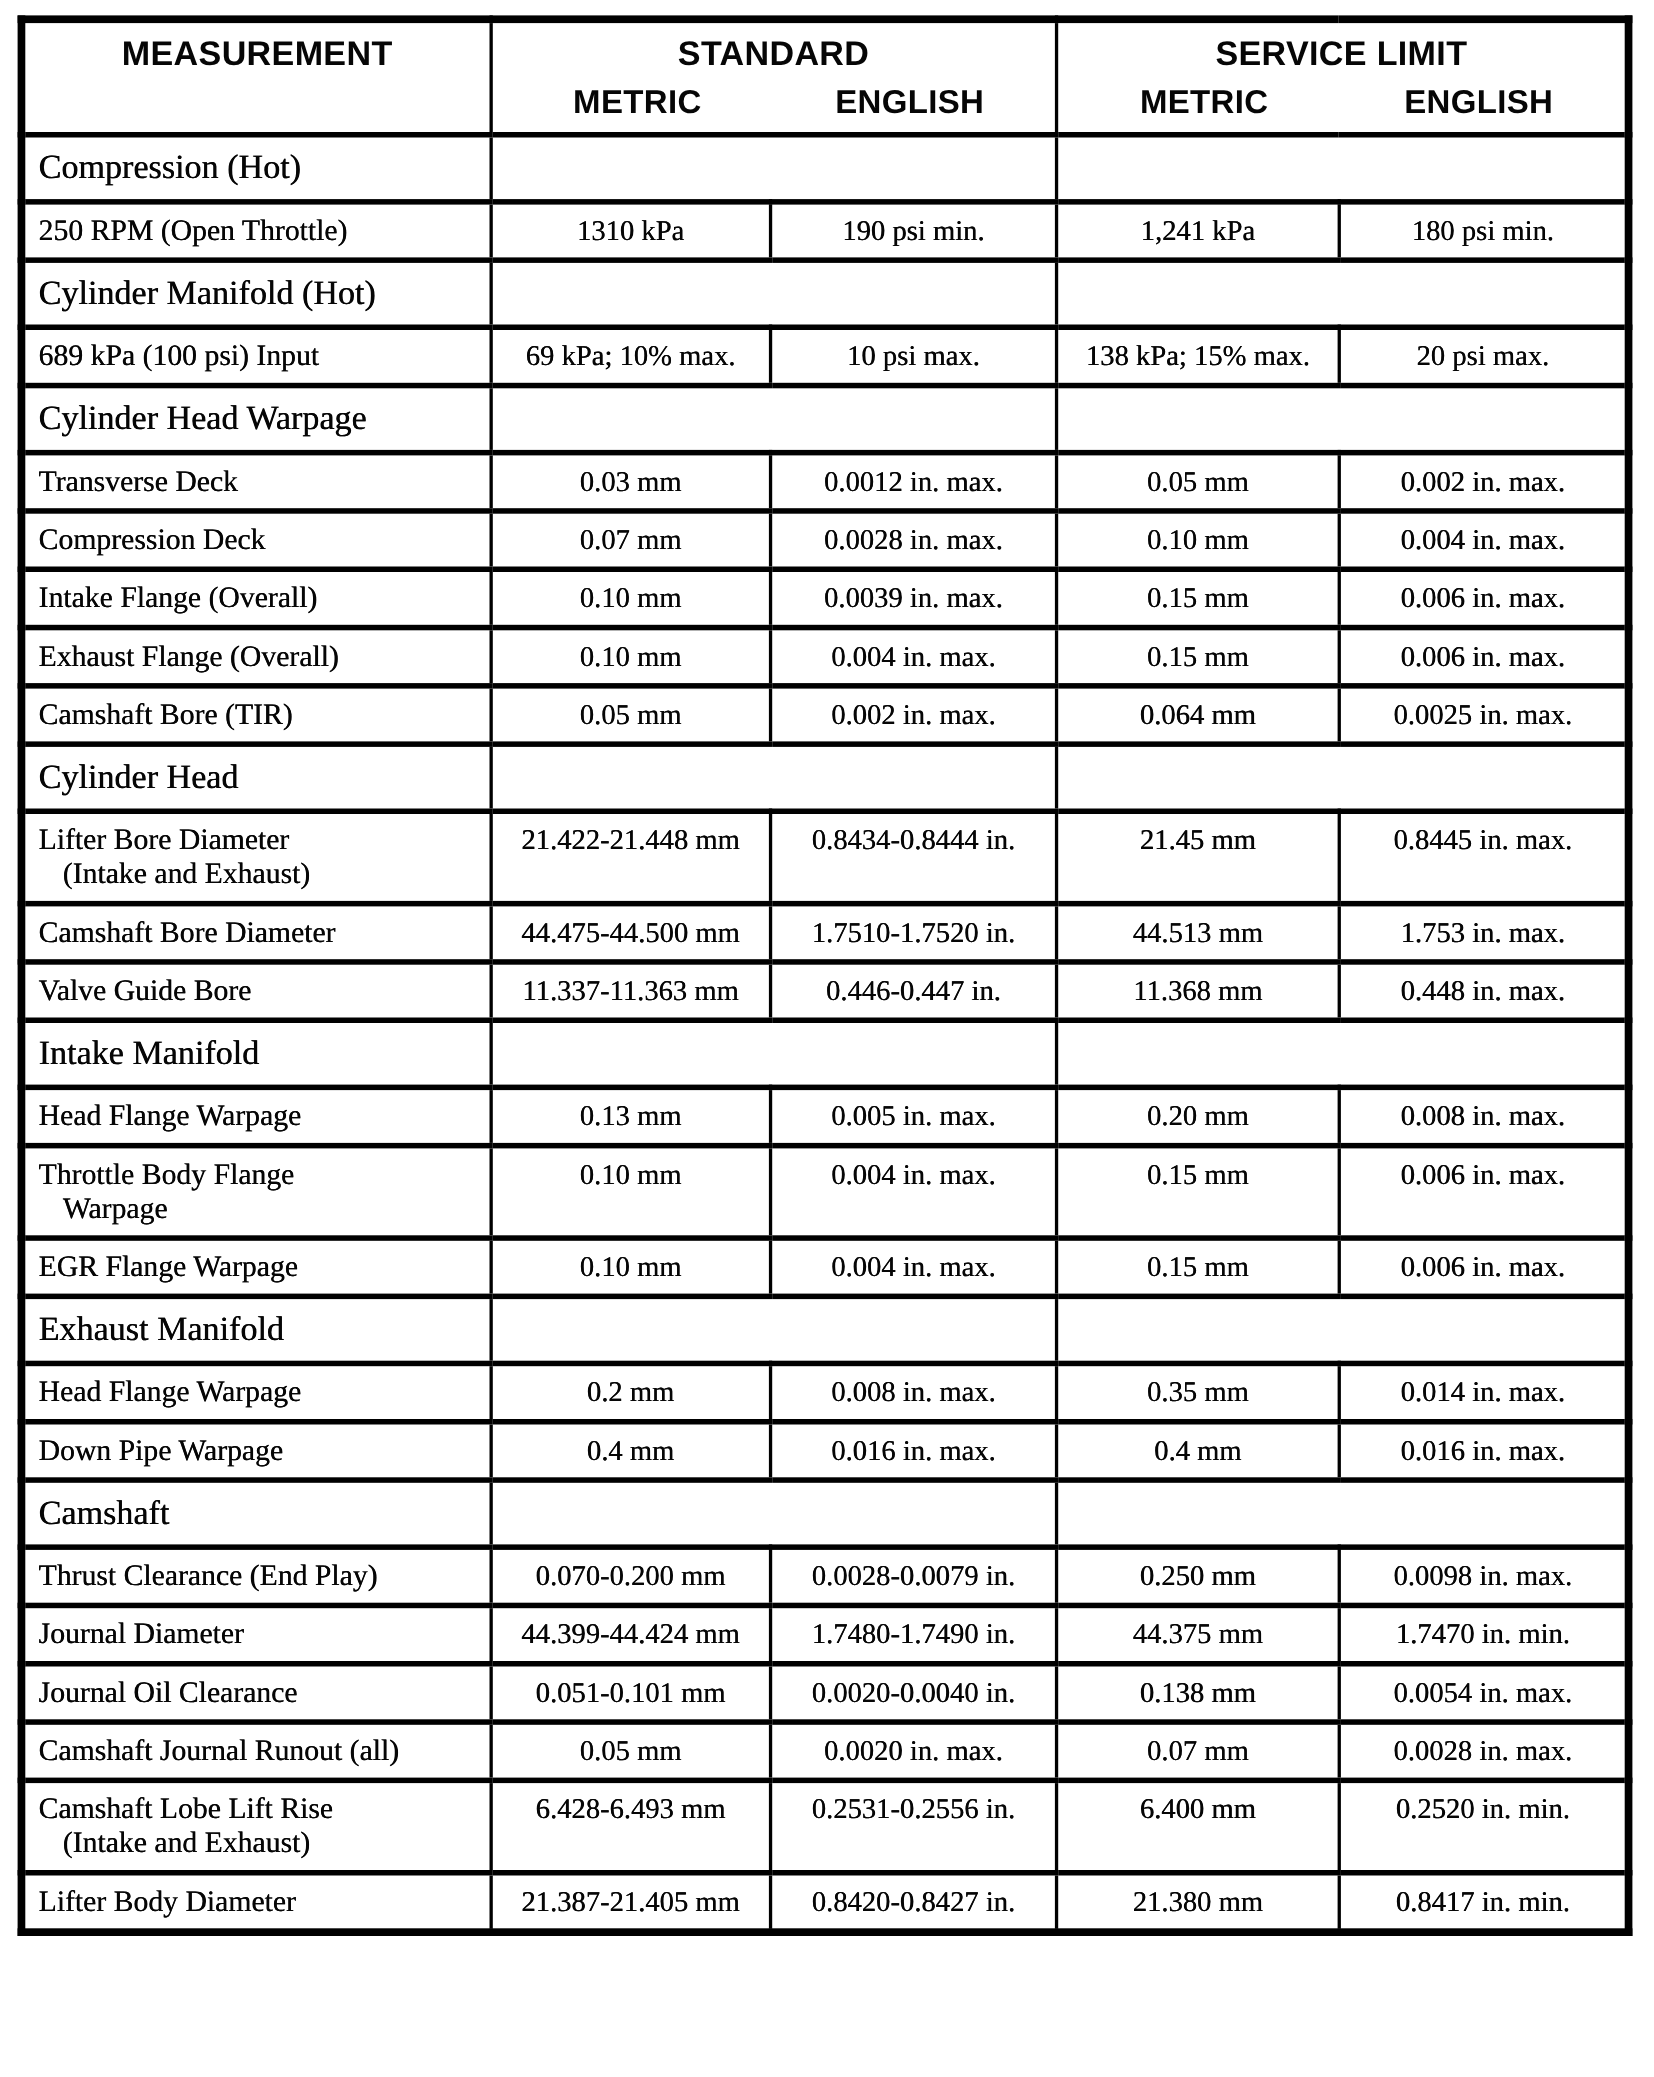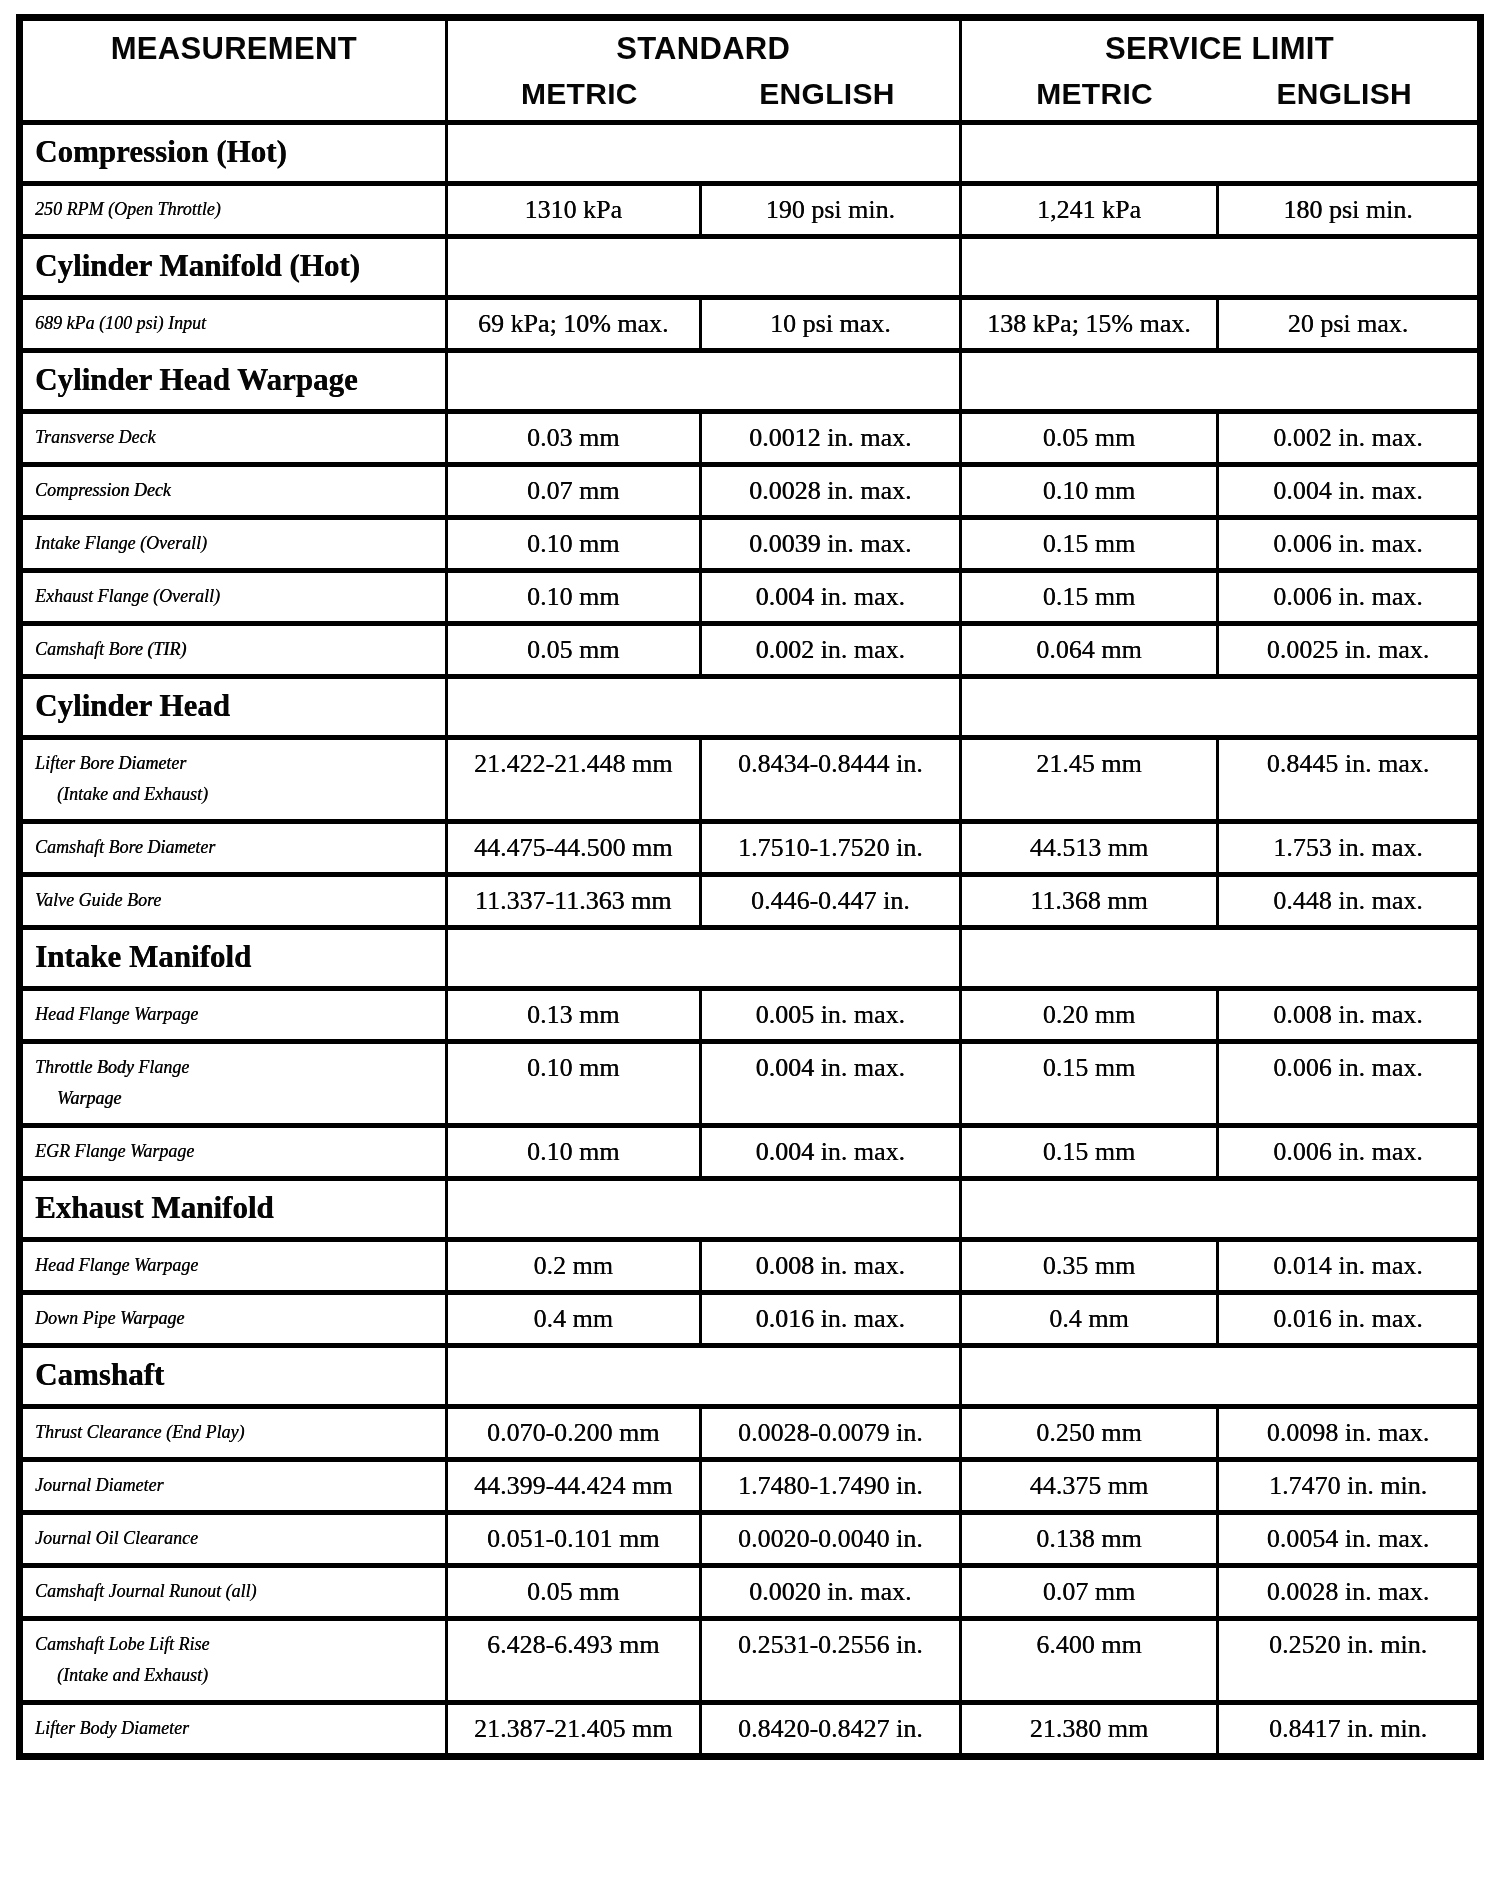--- a/index.html
+++ b/index.html
@@ -50,33 +50,32 @@
     padding-bottom: 8px;
     letter-spacing: 0.3px;
   }
   .group-title { display: block; text-align: center; }
   .subrow { display: flex; margin-top: 9px; }
   .subrow .sub { flex: 1 1 50%; text-align: center; font-size: 30px; }
 
   
   td.sec-title {
     font-family: "Liberation Serif", "DejaVu Serif", serif;
-    font-weight: bold;
+    font-weight: normal;
     font-size: 31px;
     line-height: 36px;
     padding: 9px 10px 11px 12px;
     text-shadow: 0.4px 0 0 #060606;
   }
   td.m-label {
     font-family: "Liberation Serif", "DejaVu Serif", serif;
-    font-size: 18px;
+    font-size: 27px;
     line-height: 31px;
     padding: 8px 6px 9px 12px;
     text-shadow: 0.3px 0 0 #060606;
-    font-style: italic;
   }
   td.m-label .line2 { padding-left: 22px; }
   td.val {
     font-family: "Liberation Serif", "DejaVu Serif", serif;
     font-size: 26px;
     line-height: 31px;
     text-align: center;
     padding: 8px 4px 9px 4px;
     text-shadow: 0.3px 0 0 #060606;
     white-space: nowrap;

